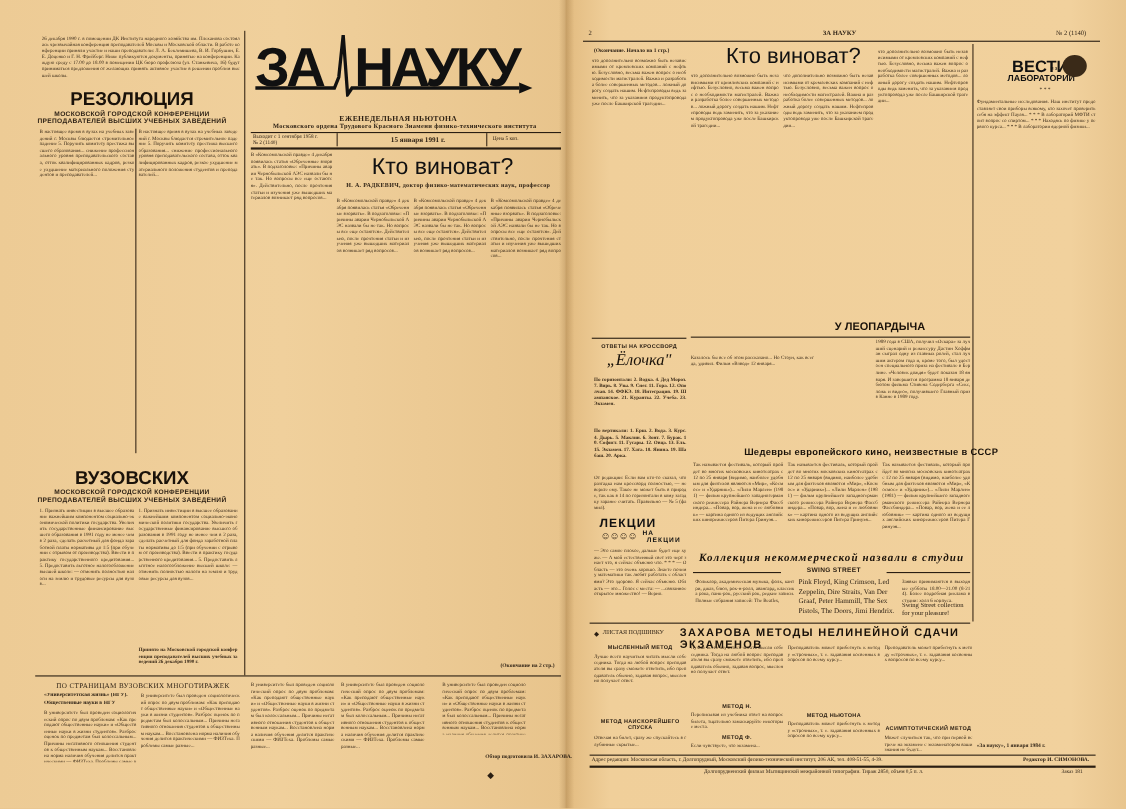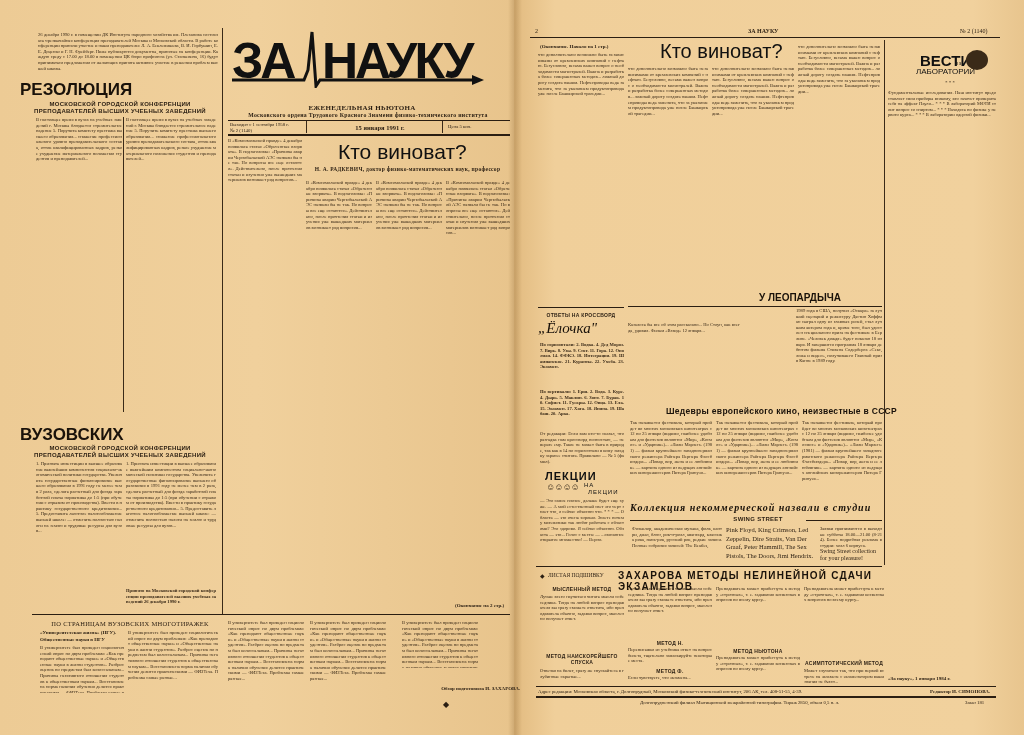--- a/index.html
+++ b/index.html
@@ -5,28 +5,28 @@
   *{box-sizing:border-box;margin:0;padding:0}
   html,body{width:1024px;height:735px;overflow:hidden}
   body{background:#e9c58f;font-family:"Liberation Serif",serif;color:#2a1e12;position:relative}
   .page{position:absolute;top:0;height:735px;background:linear-gradient(90deg,#edcb95 0%,#f0d09c 50%,#e8c48c 100%)}
   .p1{left:0;width:514px}
   .p2{left:514px;width:510px;background:linear-gradient(90deg,#e2bb80 0%,#f0cf9a 8%,#f1d19d 90%,#e8c58e 100%)}
   .fold{position:absolute;left:508px;top:0;width:14px;height:735px;background:linear-gradient(90deg,rgba(0,0,0,0),rgba(120,80,30,.25),rgba(0,0,0,0))}
   .txt{font-size:4.6px;line-height:5.6px;text-align:justify;color:#3a2a18;overflow:hidden;word-break:break-all}
   .col{position:absolute;overflow:hidden}
   .rule{position:absolute;background:#2a1e12}
-  .hd{font-family:"Liberation Sans",sans-serif;font-weight:bold;color:#1a120a;position:absolute}
+  .hd{font-family:"Liberation Sans",sans-serif;font-weight:bold;color:#1a120a;text-align:center;position:absolute}
   .sub{font-family:"Liberation Sans",sans-serif;font-weight:bold;font-size:6px;text-align:center;letter-spacing:.3px;position:absolute;color:#2a1e12}
   .vline{position:absolute;width:1px;background:#3a2a18}
   .logo{position:absolute;left:232px;top:30px;width:260px;height:58px}
   .logo span{font-family:"Liberation Sans",sans-serif;font-weight:900;font-size:50px;letter-spacing:-3px;position:absolute;top:2px;color:#111}
   .big-title{font-family:"Liberation Sans",sans-serif;font-size:21px;color:#111;position:absolute}
   .small{font-size:5.5px;position:absolute;color:#2a1e12}
-  .boxhd{font-family:"Liberation Sans",sans-serif;font-weight:normal;font-size:7px;letter-spacing:1px;position:absolute;color:#111}
+  .boxhd{font-family:"Liberation Sans",sans-serif;font-weight:bold;font-size:7px;letter-spacing:1px;position:absolute;color:#111}
 </style>
 </head>
 <body>
 
 <div class="page p1"></div>
 <div class="page p2"></div>
 <div class="fold"></div>
 
 <div class="col txt" style="left:38px;top:32px;width:180px;height:48px">26 декабря 1990 г. в помещении ДК Института народного хозяйства им. Плеханова состоялась чрезвычайная конференция преподавателей Москвы и Московской области. В работе конференции приняли участие и наши преподаватели: Л. А. Беклемишева, В. И. Горбушин, Е. Е. Доценко и Г. Н. Фрейберг. Ниже публикуются документы, принятые на конференции. Каждую среду с 17.00 до 18.00 в помещении ЦК бюро профсоюза (ул. Станкевича, 16) будут приниматься предложения от желающих принять активное участие в решении проблем высшей школы.</div>
 <div class="hd" style="left:20px;top:80px;width:200px;font-size:17px">РЕЗОЛЮЦИЯ</div>

